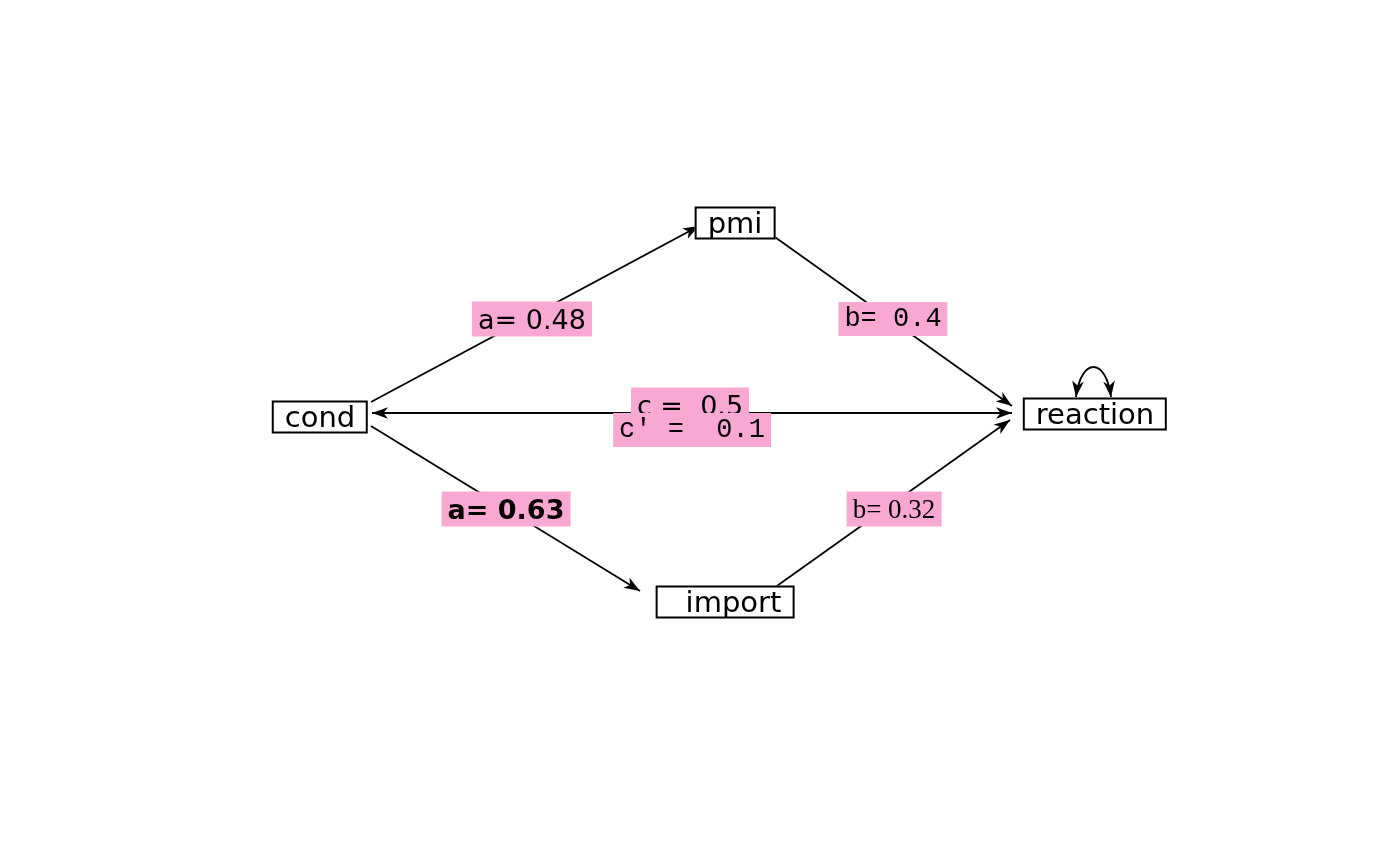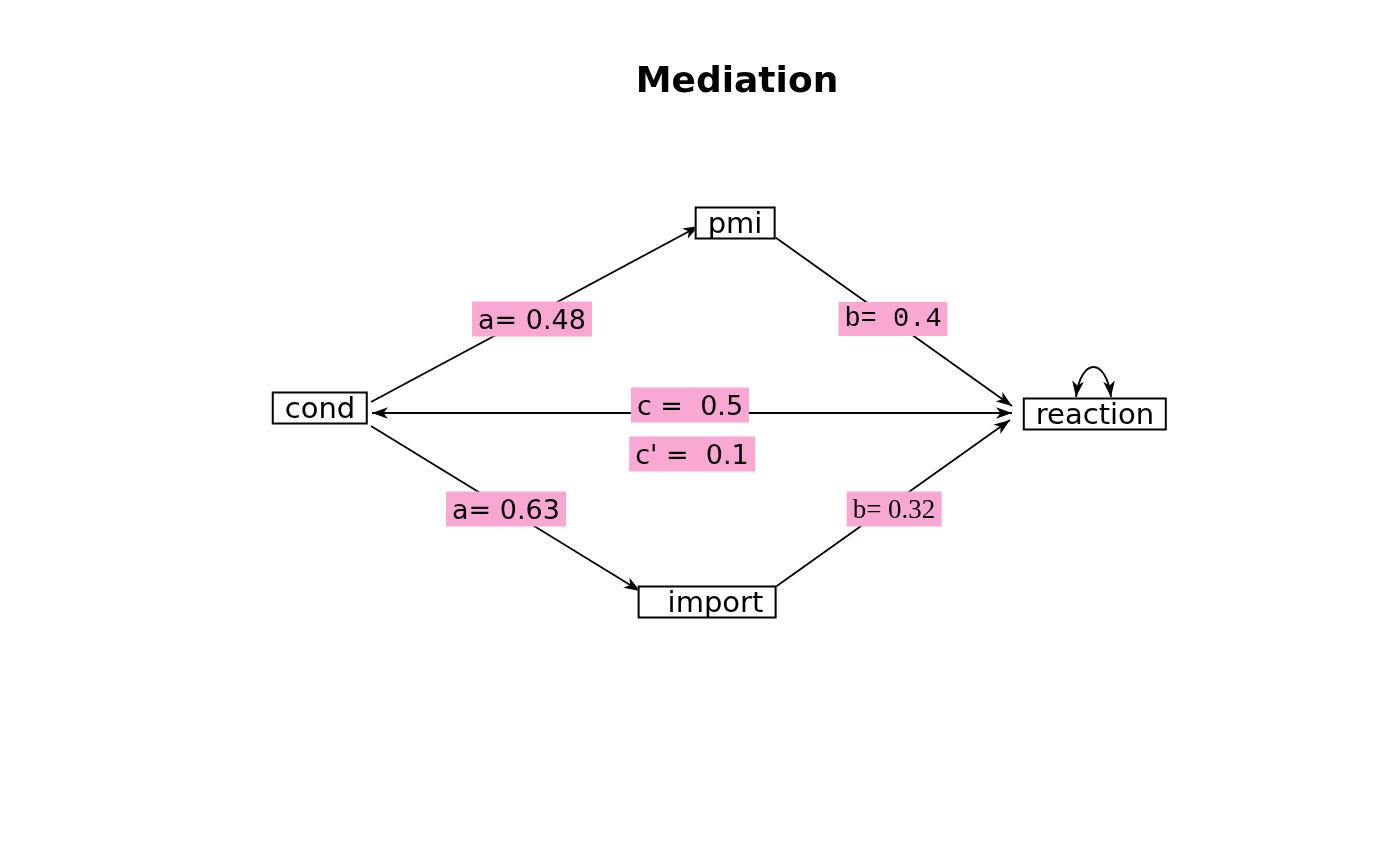--- a/index.html
+++ b/index.html
@@ -56,21 +56,20 @@
     line-height: 29px;
     white-space: pre;
     z-index: 3;
   }
 </style>
 </head>
 <body>
 
 <div class="canvas">
 
-  <div class="plot-title">Mediation</div>
 
   <svg class="diagram-svg" width="1400" height="866" viewBox="0 0 1400 866">
     <defs>
       <marker id="arrowhead" viewBox="0 0 15 11" refX="15" refY="5.5" markerWidth="16" markerHeight="12" markerUnits="userSpaceOnUse" orient="auto-start-reverse">
         <path d="M0,0 L15,5.5 L0,11 L4.2,5.5 Z" fill="#000000"></path>
       </marker>
     </defs>
 
     <line x1="371" y1="402" x2="699" y2="226" marker-end="url(#arrowhead)"></line>
 
@@ -86,27 +85,27 @@
 
     <path class="loop" d="M 1076,397 C 1081,357 1106,357 1111,397" marker-start="url(#arrowhead)" marker-end="url(#arrowhead)"></path>
   </svg>
 
   <div class="edge-label" style="left:532px; top:319px;">a= 0.48</div>
 
   <div class="edge-label" style="left:893px; top:319px;font-family:Liberation Mono, monospace;">b= 0.4</div>
 
   <div class="edge-label" style="left:690px; top:405px;">c =  0.5</div>
 
-  <div class="edge-label" style="left:692px; top:454px;">c' =  0.1</div>
+  <div class="edge-label" style="left:692px; top:430px;font-family:Liberation Mono, monospace;">c' =  0.1</div>
 
-  <div class="edge-label" style="left:506px; top:509px;">a= 0.63</div>
+  <div class="edge-label" style="left:506px; top:509px;font-weight:bold;">a= 0.63</div>
 
   <div class="edge-label" style="left:894px; top:509px;font-family:Liberation Serif, serif;">b= 0.32</div>
 
-  <div class="node" style="left:320px; top:408px;">cond</div>
+  <div class="node" style="left:320px; top:417px;">cond</div>
 
   <div class="node" style="left:735px; top:223px;">pmi</div>
 
-  <div class="node" style="left:707px; top:602px;padding-left:28px;">import</div>
+  <div class="node" style="left:725px; top:602px;padding-left:28px;">import</div>
 
   <div class="node" style="left:1095px; top:414px;">reaction</div>
 
 </div>
 
 </body></html>

